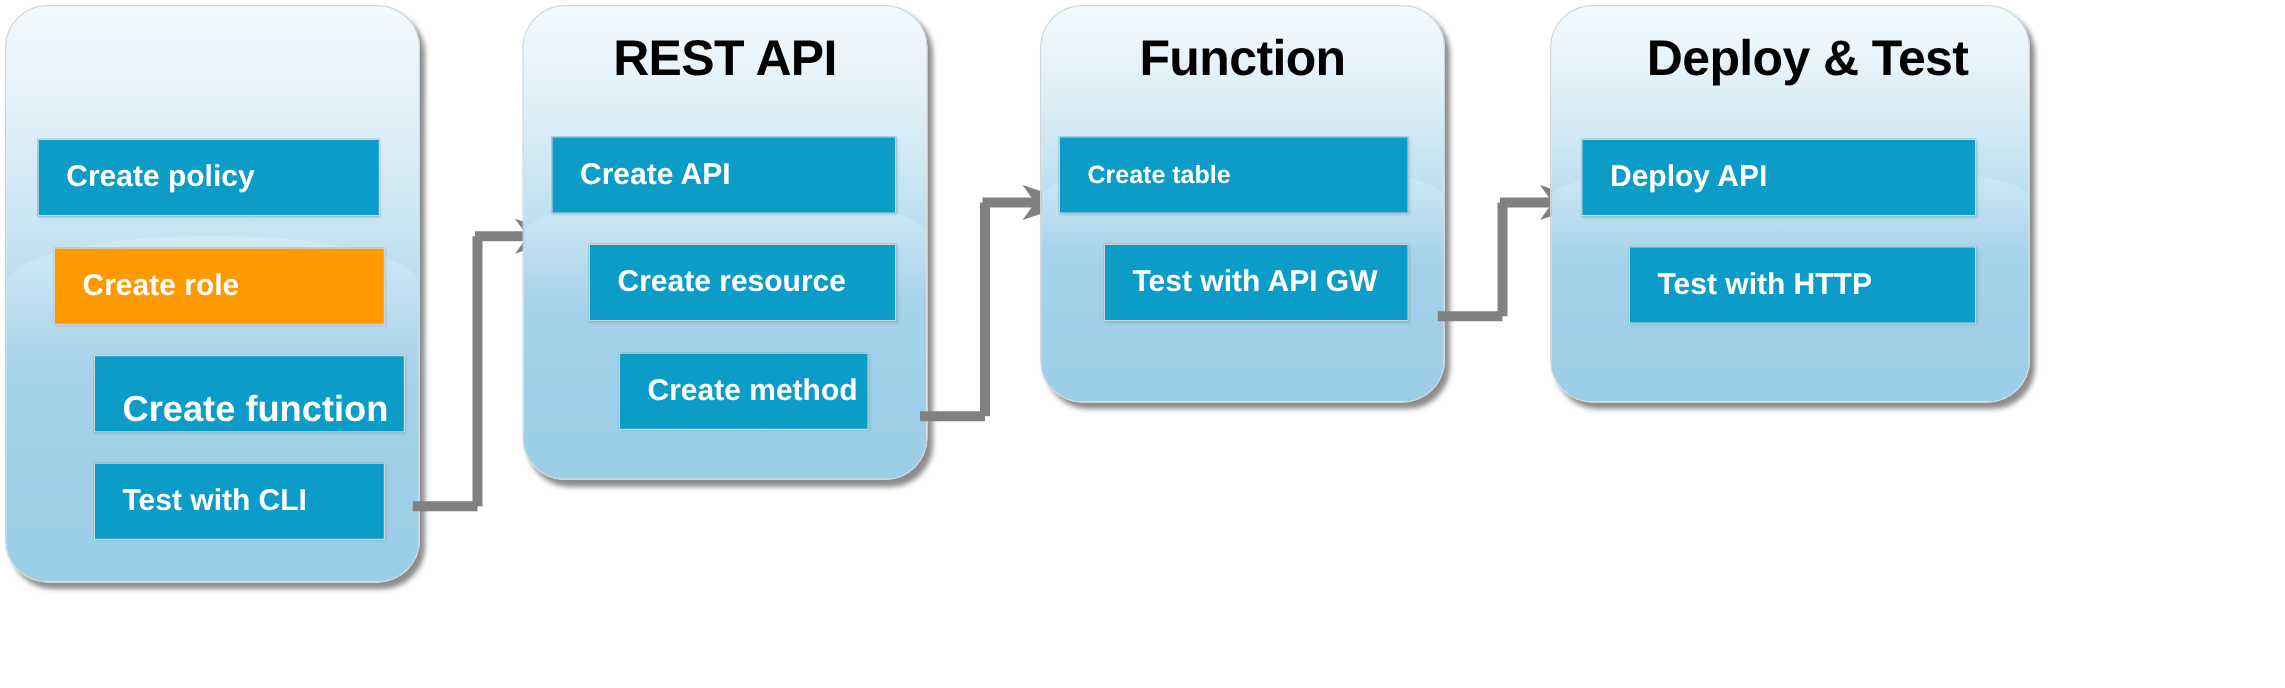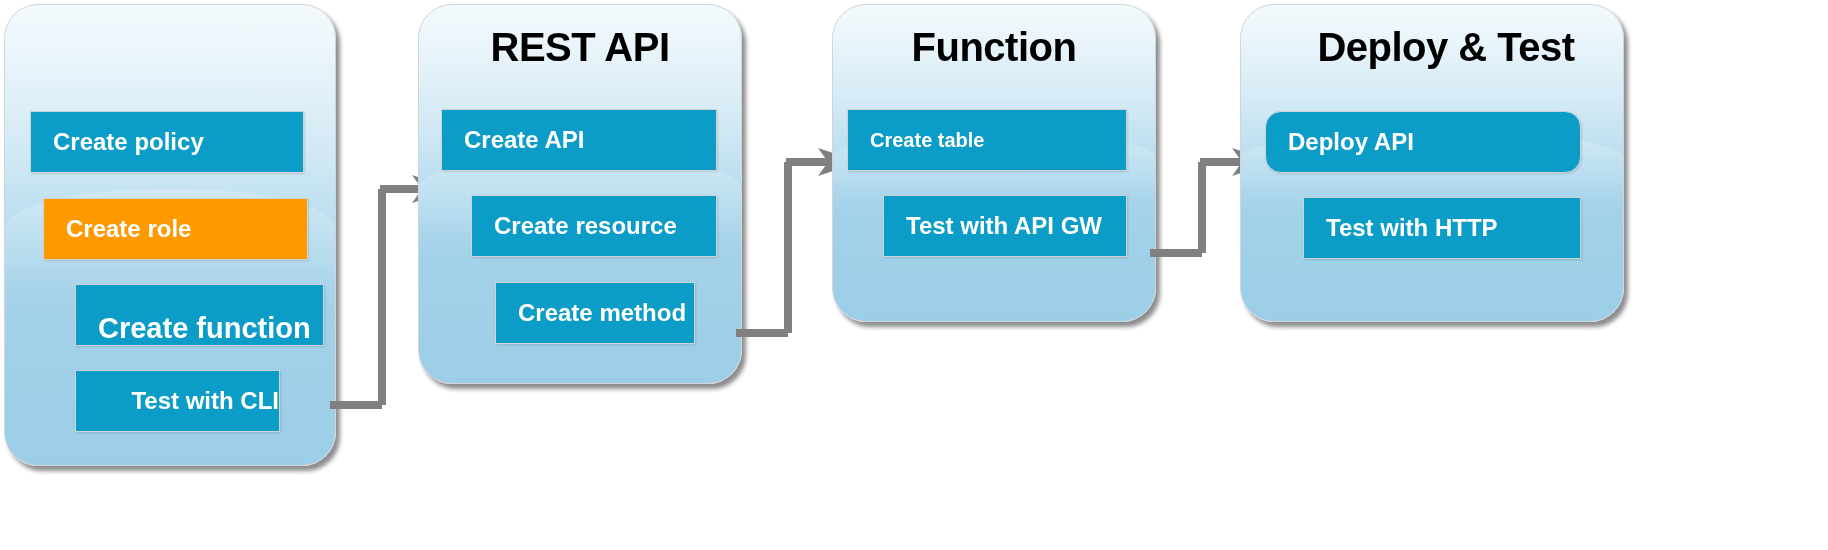--- a/index.html
+++ b/index.html
@@ -59,21 +59,21 @@
     </div>
 
     <div class="step highlight" style="left:38px; top:193px; width:265px; height:62px; font-size:24px;">
       <span>Create role</span>
     </div>
 
     <div class="step" style="left:70px; top:279px; width:249px; height:62px; font-size:29px;align-items:flex-end;">
       <span>Create function</span>
     </div>
 
-    <div class="step" style="left:70px; top:365px; width:205px; height:62px; font-size:24px;justify-content:flex-end;">
+    <div class="step" style="left:70px; top:365px; width:233px; height:62px; font-size:24px;">
       <span>Test with CLI</span>
     </div>
   </div>
 
   <svg class="connector" style="left:330px; top:175px; width:130px; height:240px;" viewBox="0 0 130 240">
     <path d="M 52 230 L 52 14" stroke="#808080" stroke-width="8" fill="none"></path>
     <path d="M 52 230 L 0 230" stroke="#808080" stroke-width="8" fill="none"></path>
     <path d="M 50 14 L 92 14" stroke="#808080" stroke-width="8" fill="none"></path>
     <polygon points="82,0 124,14 82,28 92,14" fill="#808080"></polygon>
   </svg>
@@ -119,21 +119,21 @@
     <path d="M 52 105 L 52 14" stroke="#808080" stroke-width="8" fill="none"></path>
     <path d="M 52 105 L 0 105" stroke="#808080" stroke-width="8" fill="none"></path>
     <path d="M 50 14 L 92 14" stroke="#808080" stroke-width="8" fill="none"></path>
     <polygon points="82,0 124,14 82,28 92,14" fill="#808080"></polygon>
   </svg>
 
   <div class="panel" style="left:1240px; top:4px; width:382px; height:316px;">
     <div class="swoosh"></div>
     <div class="panel-title" style="top:20px; font-size:40px;padding-left:28px;">Deploy &amp; Test</div>
 
-    <div class="step" style="left:24px; top:106px; width:316px; height:62px; font-size:24px;border-radius:16px;">
+    <div class="step" style="left:24px; top:106px; width:316px; height:62px; font-size:24px;">
       <span>Deploy API</span>
     </div>
 
     <div class="step" style="left:62px; top:192px; width:278px; height:62px; font-size:24px;">
       <span>Test with HTTP</span>
     </div>
   </div>
 
 </div>
 

